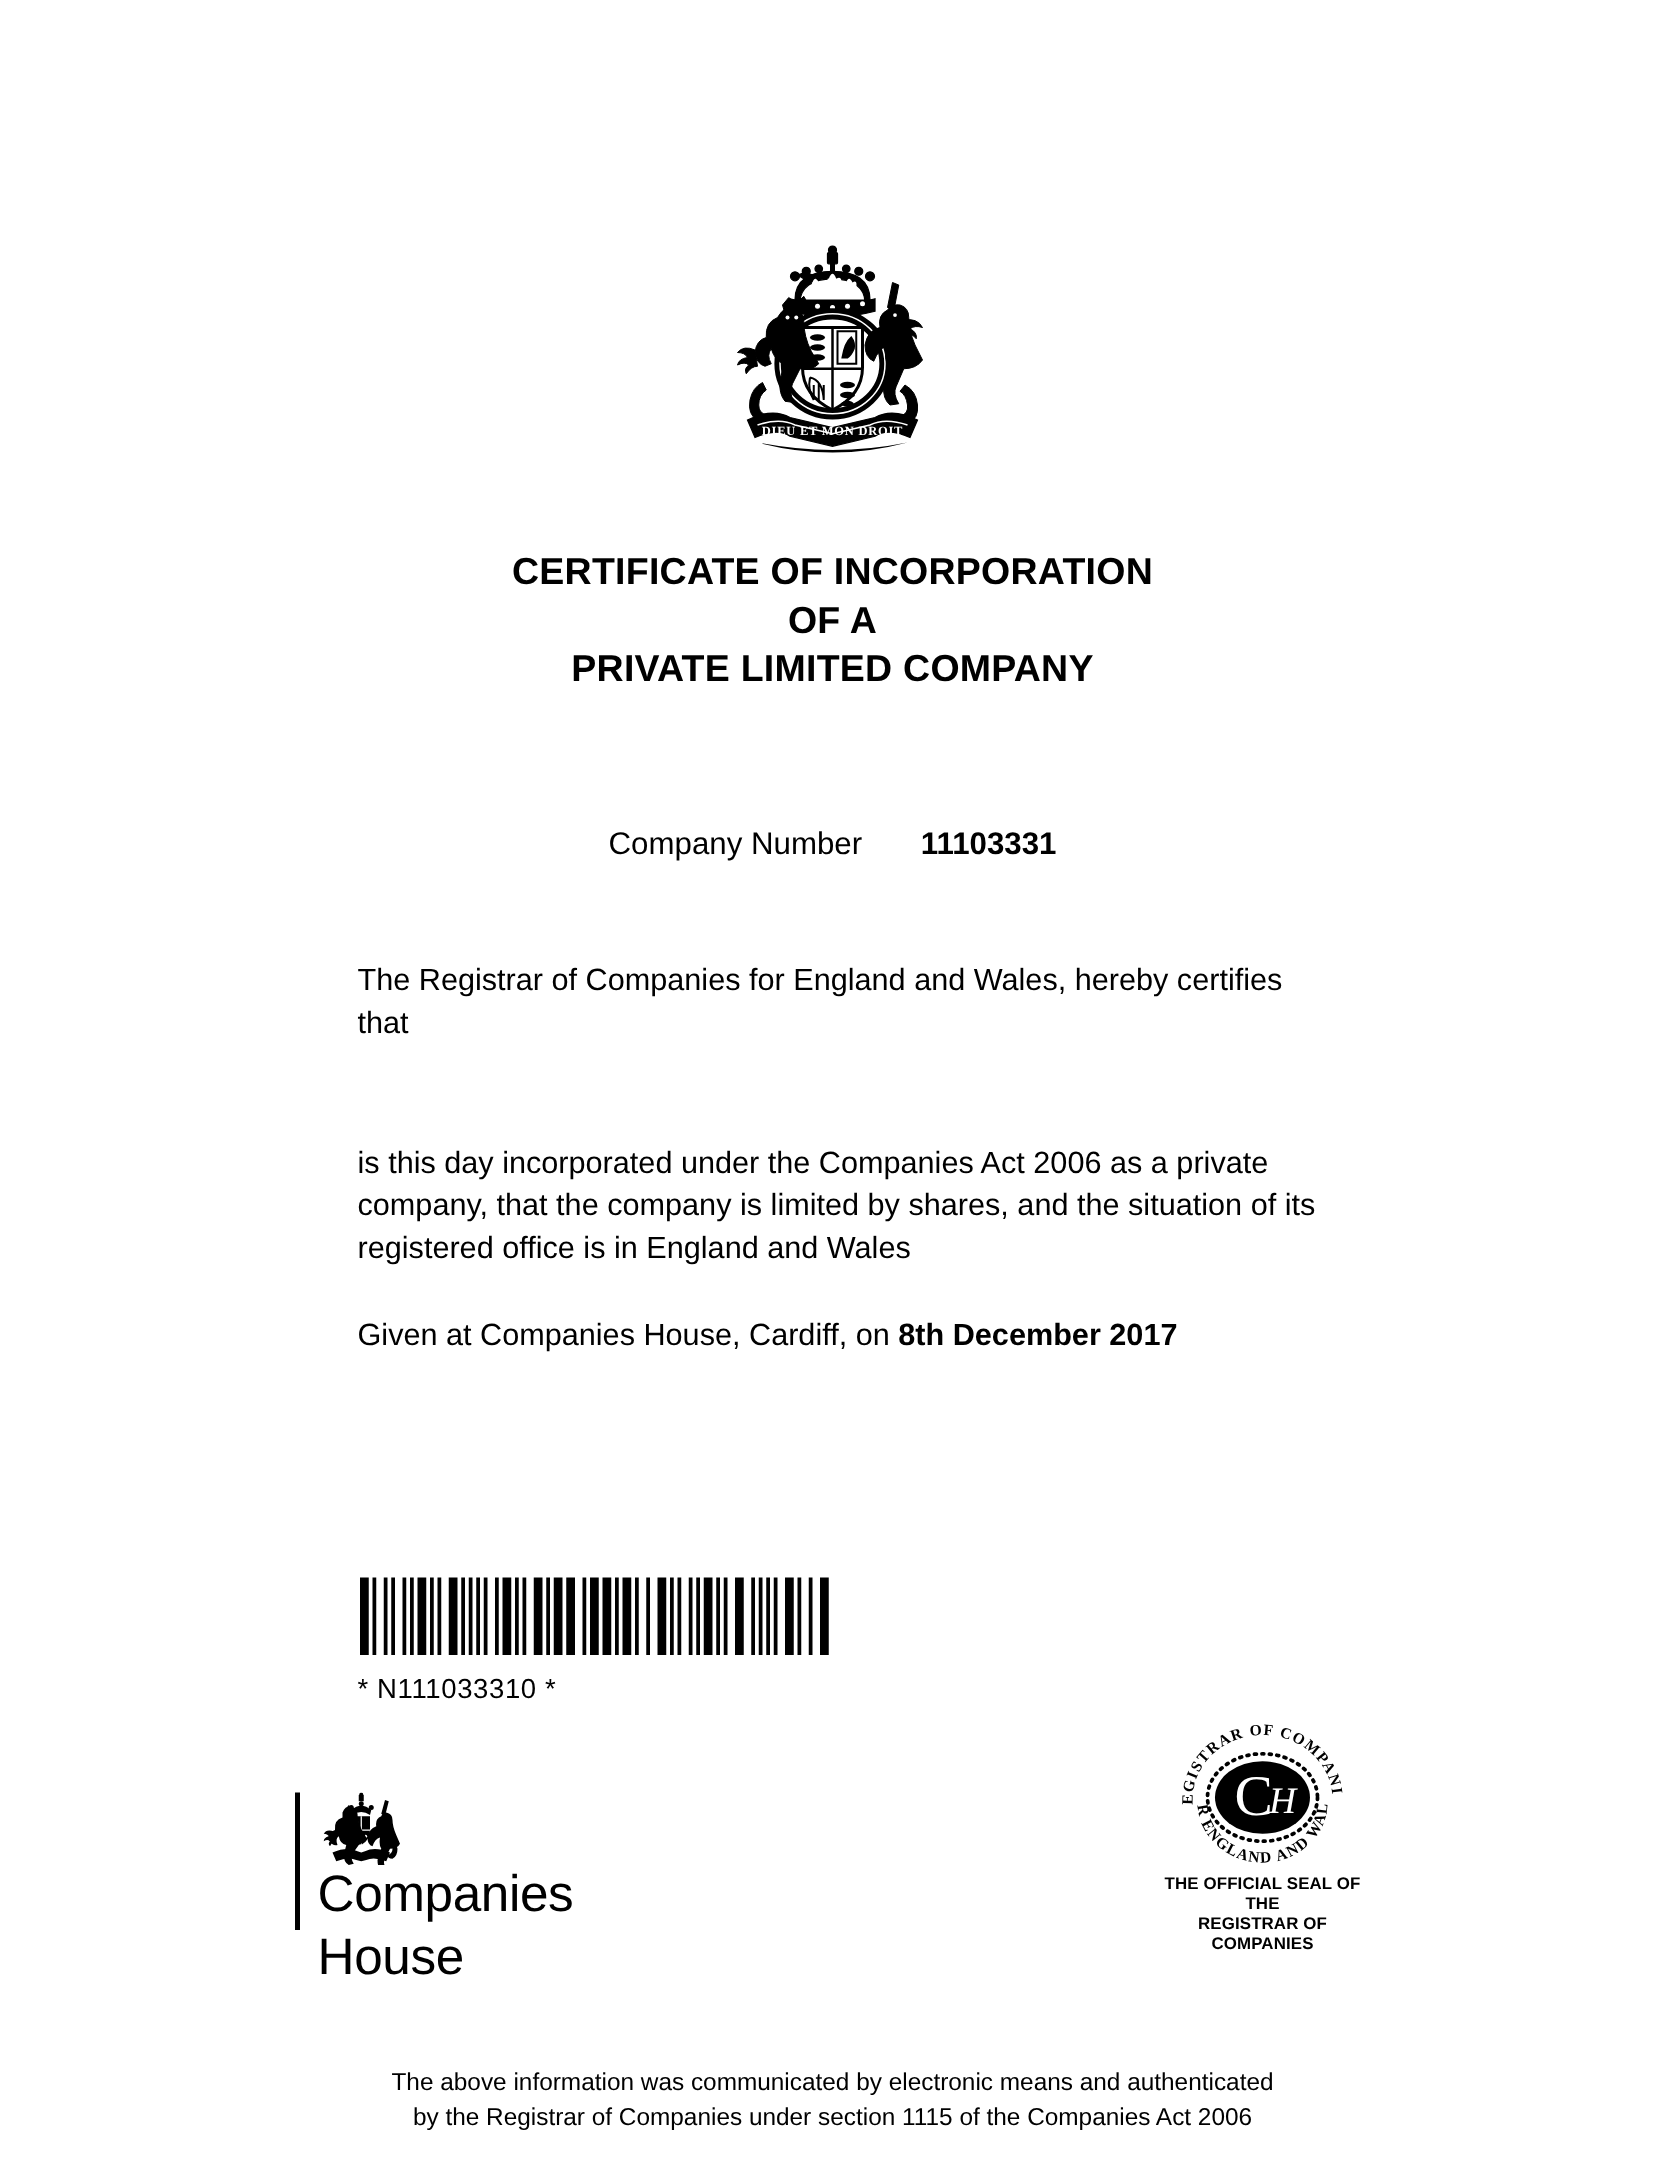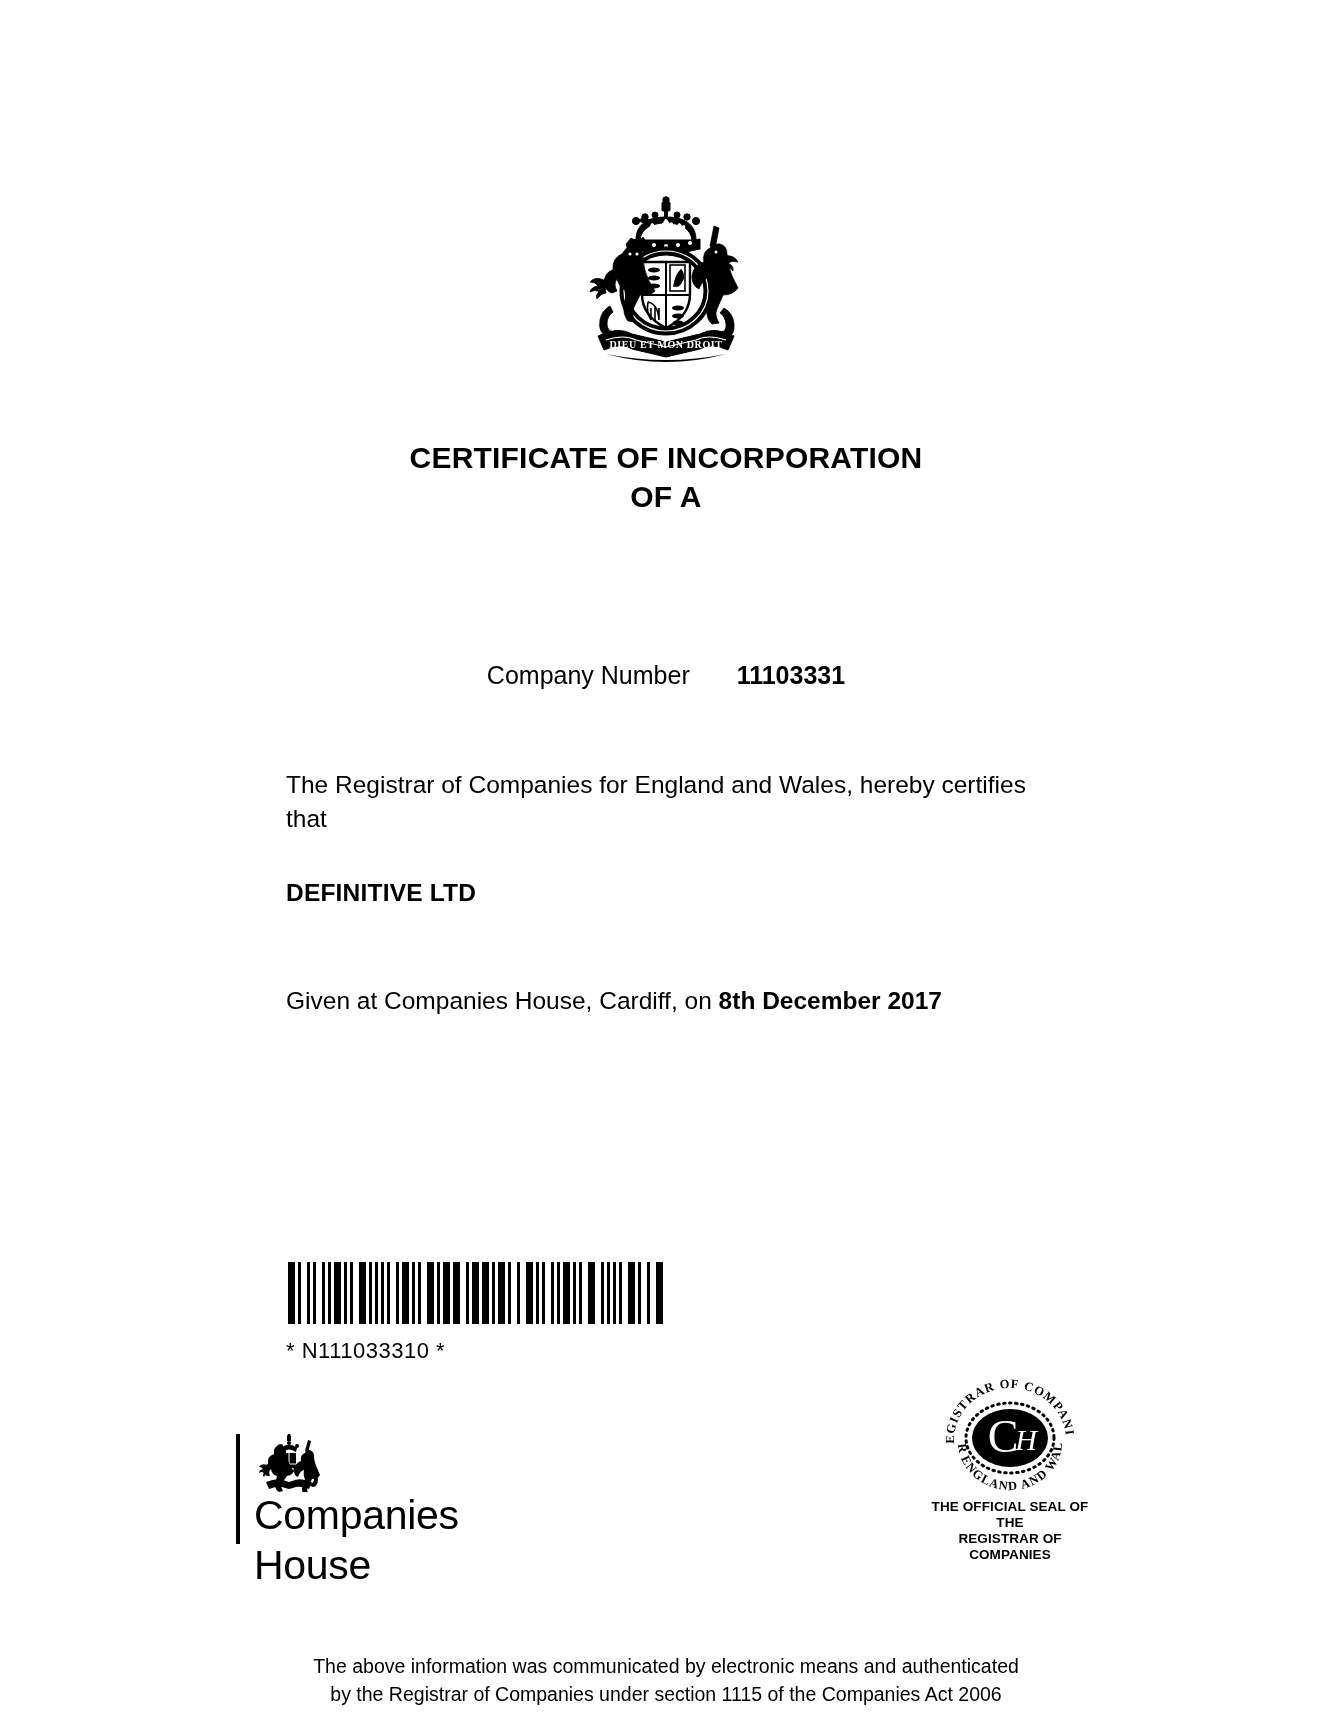--- a/index.html
+++ b/index.html
@@ -267,32 +267,33 @@
         <text x="100" y="152" text-anchor="middle" fill="#fff" font-family="'Liberation Serif', serif" font-size="10" font-weight="bold" letter-spacing="0.6">DIEU ET MON DROIT</text>
       </g>
 
       <path d="M40 158 q60 12 120 0 q-60 16 -120 0 z" fill="#000"></path>
     </svg>
   </div>
 
   <div class="title-block">
     <div>CERTIFICATE OF INCORPORATION</div>
     <div>OF A</div>
+    <div>PRIVATE LIMITED COMPANY</div>
   </div>
 
   <div class="company-number">
     <span>Company Number</span>
     <span class="num">11103331</span>
   </div>
 
   <div class="body-block">
     <p>The Registrar of Companies for England and Wales, hereby certifies that</p>
     <div class="gap-a"></div>
-    <p class="company-name">DEFINITIVE LTD</p>
     <div class="gap-b"></div>
+    <p>is this day incorporated under the Companies Act 2006 as a private company, that the company is limited by shares, and the situation of its registered office is in England and Wales</p>
     <div class="gap-c"></div>
     <p class="given"><span>Given at Companies House, Cardiff, on </span><b>8th December 2017</b></p>
   </div>
 
   <div class="barcode-wrap">
     <div class="barcode" id="barcode">
         <i style="width: 7px;"></i>
         <i class="sp" style="width: 3px;"></i>
         <i style="width: 3px;"></i>
         <i class="sp" style="width: 6px;"></i>

